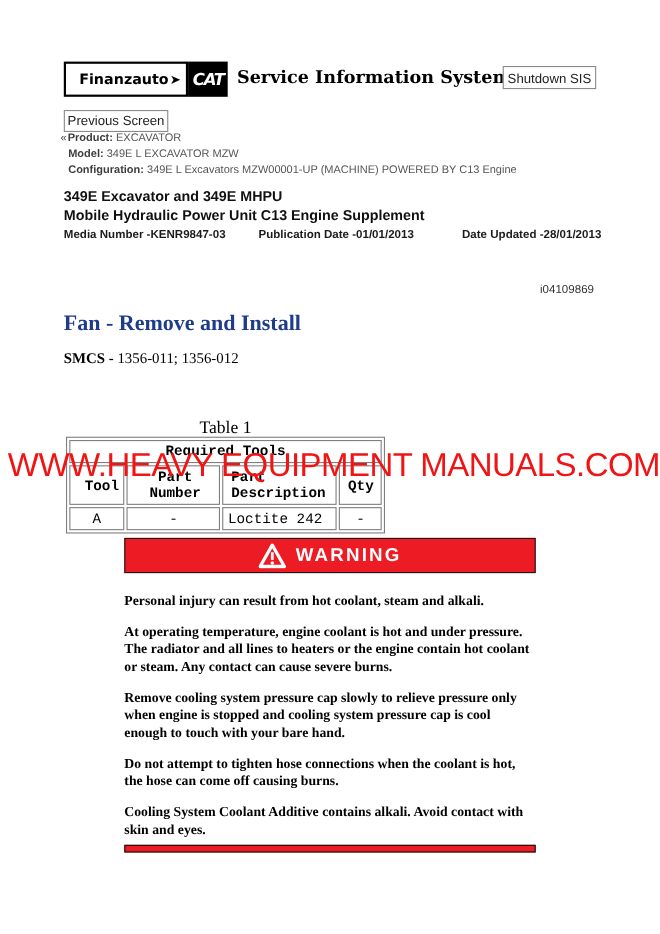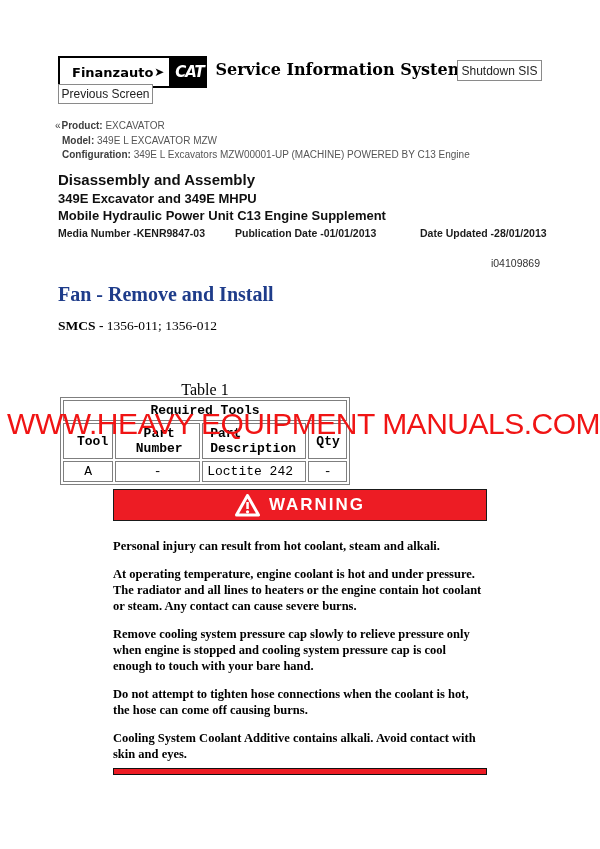--- a/index.html
+++ b/index.html
@@ -29,21 +29,21 @@
   .sis-title{
     position:absolute;left:185px;top:60px;width:310px;text-align:center;
     font-family:"DejaVu Serif",serif;font-weight:900;font-size:16px;color:#000;
   }
   .btn{
     position:absolute;background:#fff;border:1px solid #8a8a8a;
     font-family:"Liberation Sans",sans-serif;font-size:12px;color:#222;
     display:flex;align-items:center;justify-content:center;padding:2px;cursor:pointer;
   }
   .btn-shutdown{left:457px;top:60px;width:85px;height:21px;}
-  .btn-prev{left:58px;top:84px;width:95px;height:20px;}
+  .btn-prev{left:58px;top:100px;width:95px;height:20px;}
 
   
   .product-info{position:absolute;left:55px;top:119px;font-size:10px;line-height:14.5px;color:#555;}
   .pi-line{white-space:nowrap;}
   .pi-indent{margin-left:7px;}
   .pi-marker{color:#444;margin-right:1px;}
   .pi-label{font-weight:bold;color:#3d3d3d;}
   .pi-value{color:#555;}
 
   
@@ -137,21 +137,20 @@
       <span class="pi-label">Model:</span>
       <span class="pi-value">349E L EXCAVATOR MZW</span>
     </div>
     <div class="pi-line pi-indent">
       <span class="pi-label">Configuration:</span>
       <span class="pi-value">349E L Excavators MZW00001-UP (MACHINE) POWERED BY C13 Engine</span>
     </div>
   </div>
 
   <div class="doc-block">
-    <div class="doc-title">Disassembly and Assembly</div>
     <div class="doc-sub">349E Excavator and 349E MHPU</div>
     <div class="doc-sub">Mobile Hydraulic Power Unit C13 Engine Supplement</div>
     <div class="doc-meta">
       <span class="meta-media">Media Number -KENR9847-03</span>
       <span class="meta-pub">Publication Date -01/01/2013</span>
       <span class="meta-upd">Date Updated -28/01/2013</span>
     </div>
   </div>
 
   <div class="doc-id">i04109869</div>

